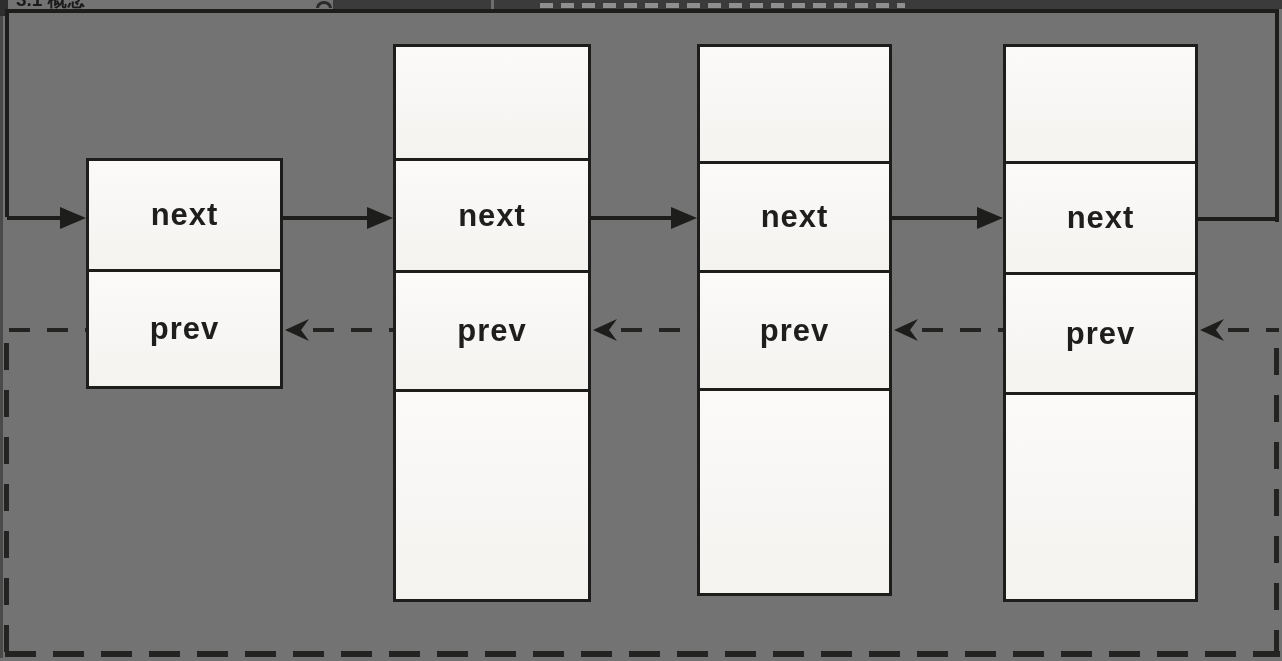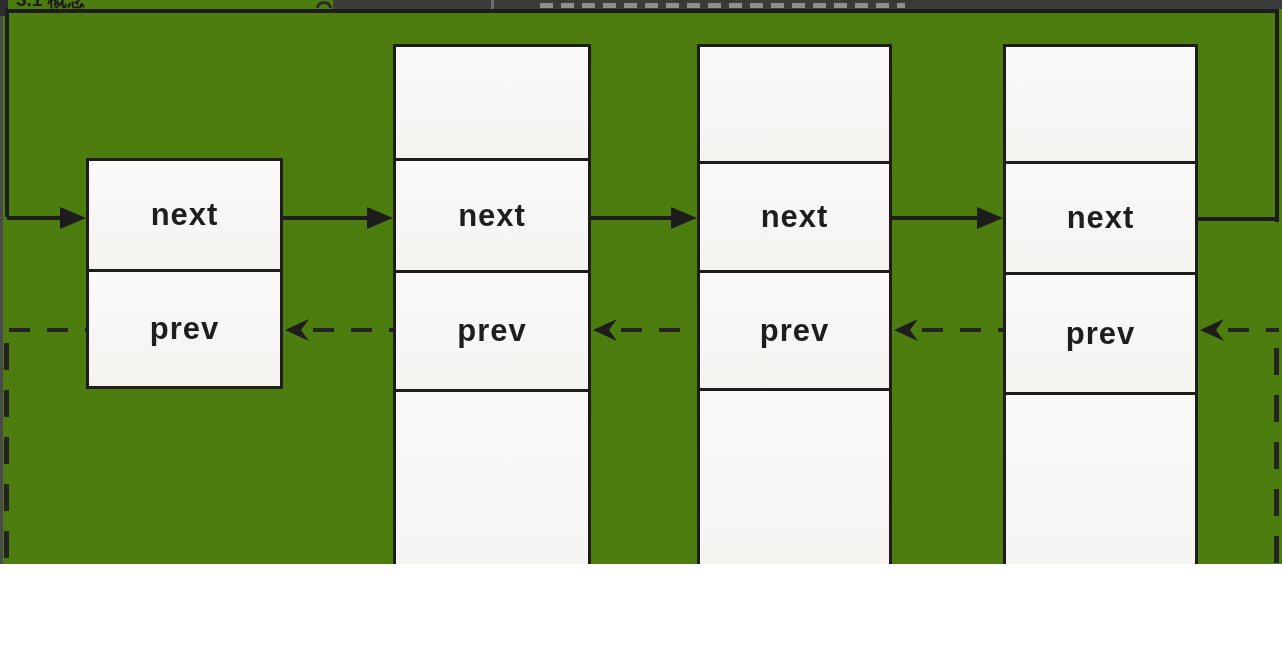--- a/index.html
+++ b/index.html
@@ -1,18 +1,18 @@
 <!DOCTYPE html>
 <html><head>
 <meta charset="utf-8">
 <style>
   html,body{margin:0;padding:0;}
   #stage{
-    position:relative; width:1282px; height:564px;
-    background:#4d7c0f; overflow:hidden;
+    position:relative; width:1282px; height:661px;
+    background:#737373; overflow:hidden;
     font-family:"Liberation Sans", sans-serif;
   }
   
   .line{position:absolute; background:#1d1d1b;}
   
   .dash-h{position:absolute; height:4px;
     background:repeating-linear-gradient(90deg,#232321 0 21px,transparent 21px 38px);}
   .dash-v-border{position:absolute; width:5px;
     background:repeating-linear-gradient(180deg,#232321 0 27px,transparent 27px 47px);}
   .dash-h-border{position:absolute; height:6px;

